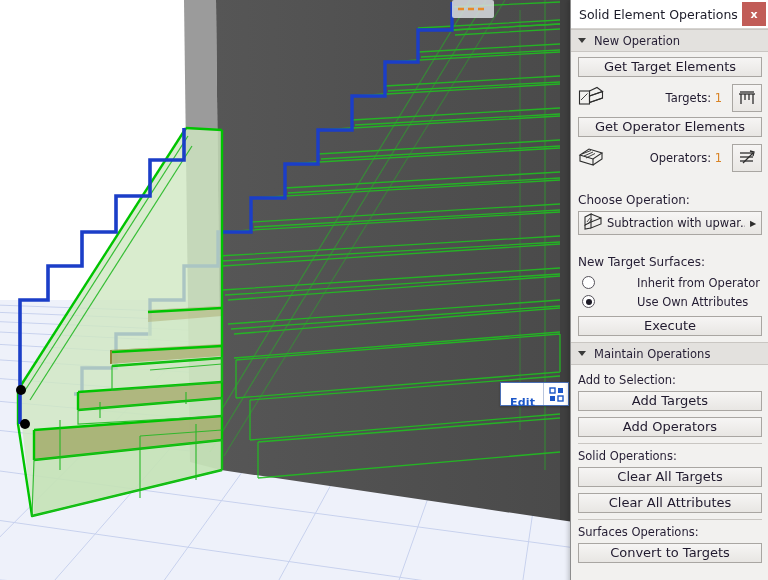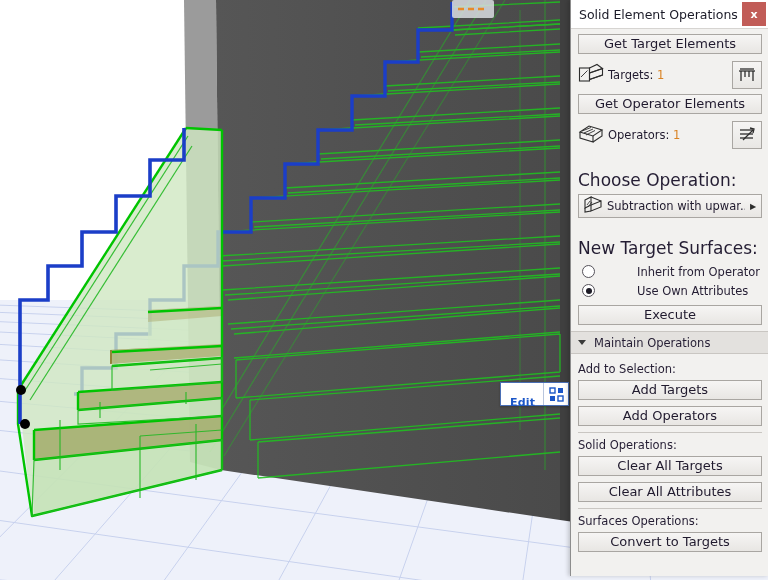--- a/index.html
+++ b/index.html
@@ -159,39 +159,40 @@
     margin-bottom: 4px;
   }
   .count-row .ic-left {
     width: 30px;
     display: flex;
     align-items: center;
     justify-content: flex-start;
   }
   .count-row .count-text {
     flex: 1;
+    text-align: right;
     padding-right: 10px;
     font-size: 11.5px;
     white-space: nowrap;
   }
   .count-text .num { color: #d98324; }
   .icon-btn {
     width: 30px;
     height: 28px;
     background: linear-gradient(#f6f5f4, #e9e7e4);
     border: 1px solid #a9a6a2;
     display: flex;
     align-items: center;
     justify-content: center;
     cursor: pointer;
     padding: 0;
   }
 
   .field-label {
-    font-size: 17px;
+    font-size: 12px;
     color: #241d33;
     margin: 20px 0 4px 0;
   }
 
   .combo {
     display: flex;
     align-items: center;
     height: 24px;
     box-sizing: border-box;
     background: linear-gradient(#f7f6f5, #e8e6e3);
@@ -435,20 +436,24 @@
     </div>
   </div>
 
   <div id="panel">
 
     <div id="panel-titlebar">
       <div id="panel-title">Solid Element Operations</div>
       <button id="panel-close">x</button>
     </div>
 
+    <div class="section-header">
+      <span class="tri"></span>
+      <span>New Operation</span>
+    </div>
 
     <div class="pbody">
 
       <button class="btn">Get Target Elements</button>
 
       <div class="count-row">
         <span class="ic-left">
           <svg width="26" height="24" viewBox="0 0 26 24">
             <g fill="none" stroke="#2d2d2d" stroke-width="1.1">
               <rect x="1.5" y="5" width="10" height="13"></rect>

